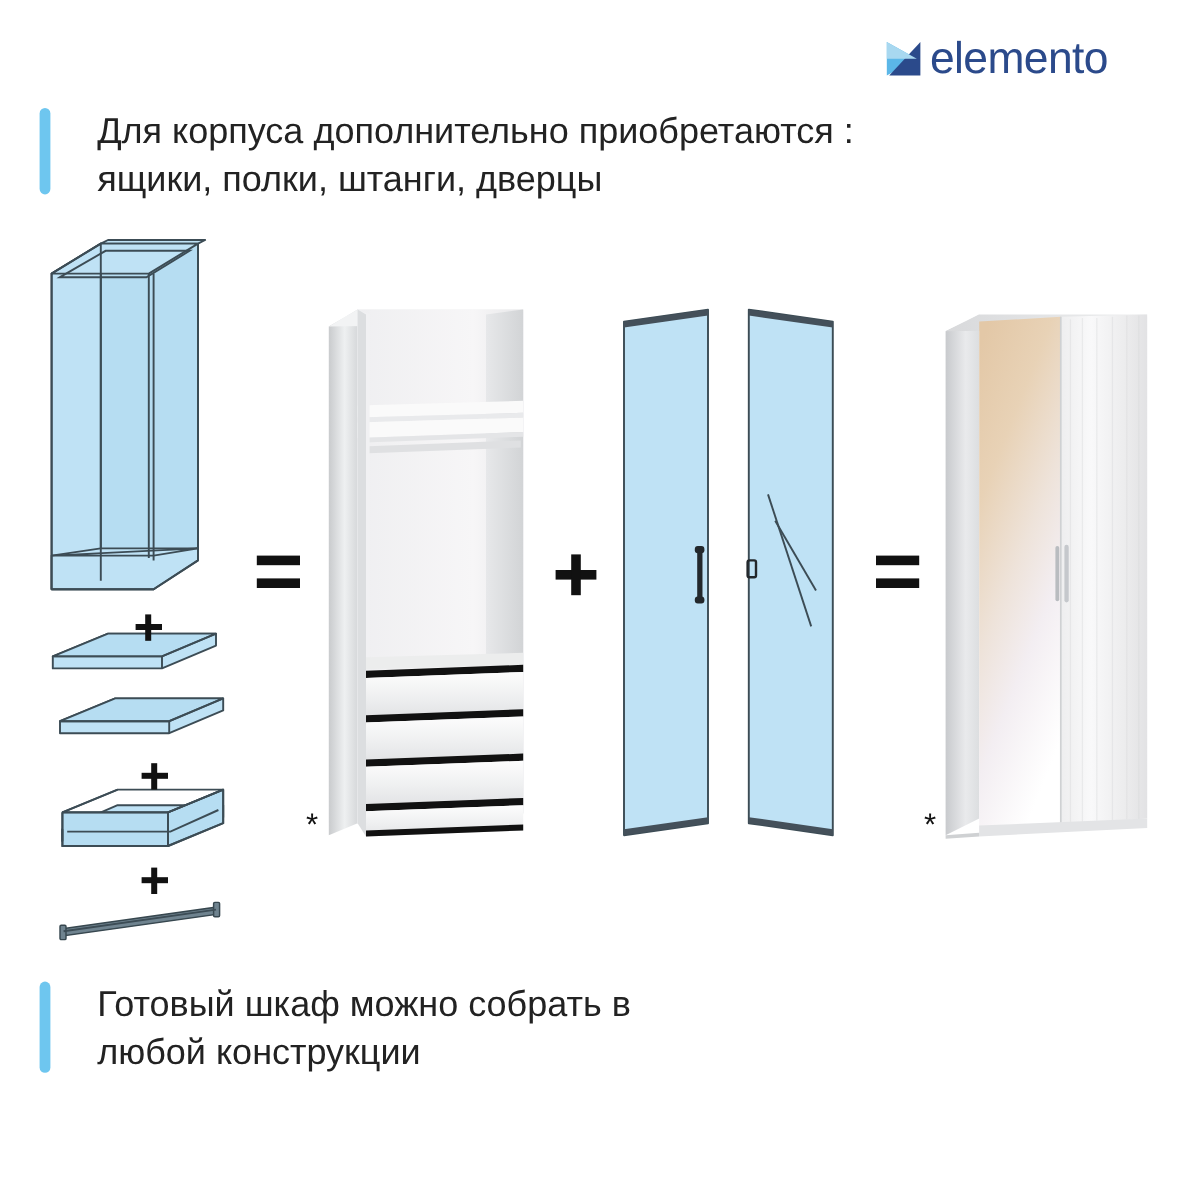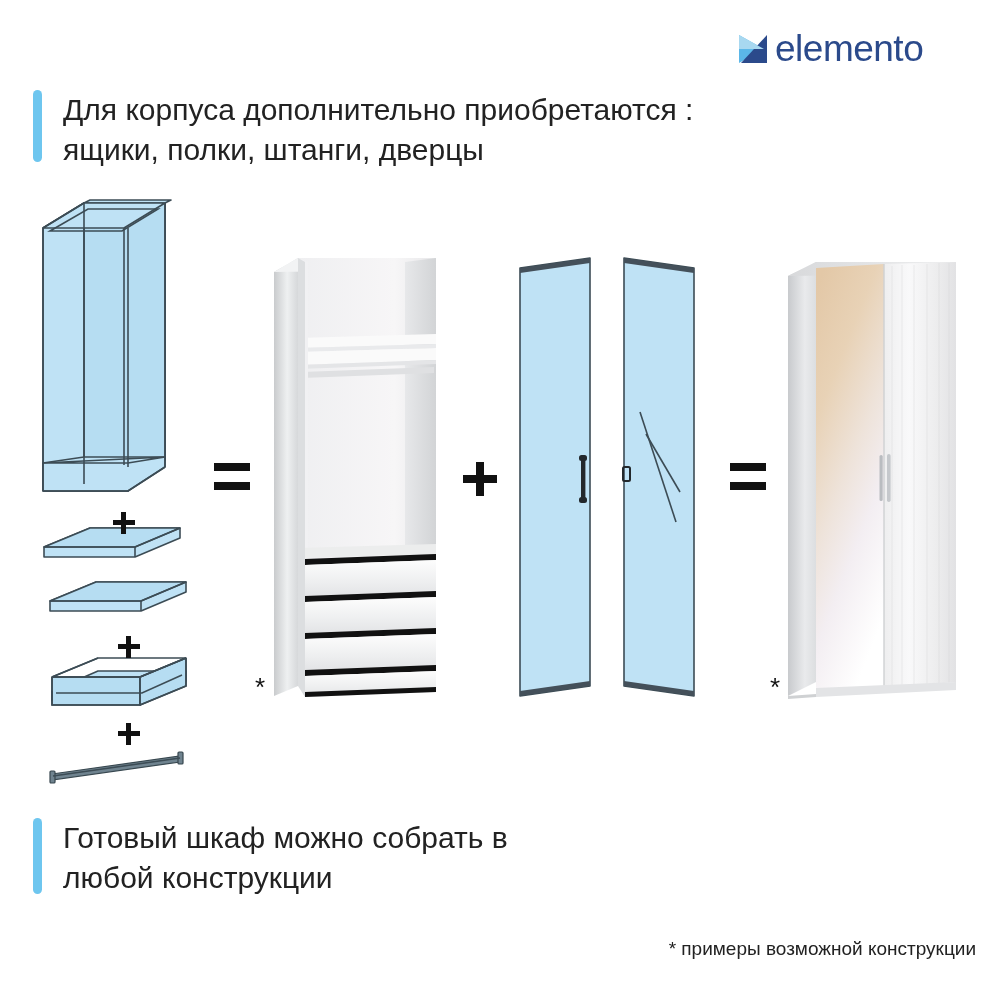--- a/index.html
+++ b/index.html
@@ -13,21 +13,21 @@
   .stage{position:absolute;left:0;top:0;width:1000px;height:1000px;}
 
   
   .logo{position:absolute;left:738px;top:30px;display:flex;align-items:center;gap:7px;}
   .logo-mark{width:30px;height:30px;position:relative;}
   .logo-word{font-size:37px;color:#2b4a8b;letter-spacing:-0.5px;line-height:1;font-weight:400;}
 
   
   .callout{position:absolute;display:flex;align-items:stretch;}
   .callout .bar{width:9px;border-radius:5px;background:#6ec6ef;flex:0 0 auto;}
-  .callout .txt{margin-left:21px;font-size:30px;line-height:1.34;color:#222;white-space:pre-line;}
+  .callout .txt{margin-left:39px;font-size:30px;line-height:1.34;color:#222;white-space:pre-line;}
   #callout-top{left:33px;top:90px;height:72px;}
   #callout-bottom{left:33px;top:818px;height:76px;}
 
   .footnote{position:absolute;right:24px;top:938px;font-size:19px;color:#222;}
 
   
   .op{position:absolute;font-size:0;color:#111;}
   .op .plus-h,.op .plus-v,.op .eq-b{background:#111;position:absolute;}
 
   .plus{width:34px;height:34px;}
@@ -77,21 +77,20 @@
     <div class="txt">Для корпуса дополнительно приобретаются :
 ящики, полки, штанги, дверцы</div>
   </div>
 
   <div class="callout" id="callout-bottom">
     <div class="bar"></div>
     <div class="txt">Готовый шкаф можно собрать в
 любой конструкции</div>
   </div>
 
-  <div class="footnote">* примеры возможной конструкции</div>
 
   <svg style="position:absolute;left:40px;top:195px;" width="185" height="600" viewBox="0 0 185 600">
 
     <g>
 
       <polygon class="glass-fill" points="3,33 44,8 125,8 125,265 88,296 3,296"></polygon>
 
       <polygon class="glass-fill-2" points="44,8 125,8 125,265 44,289"></polygon>
 
       <polygon class="glass-fill" points="44,8 50,5 131,5 125,8"></polygon>

